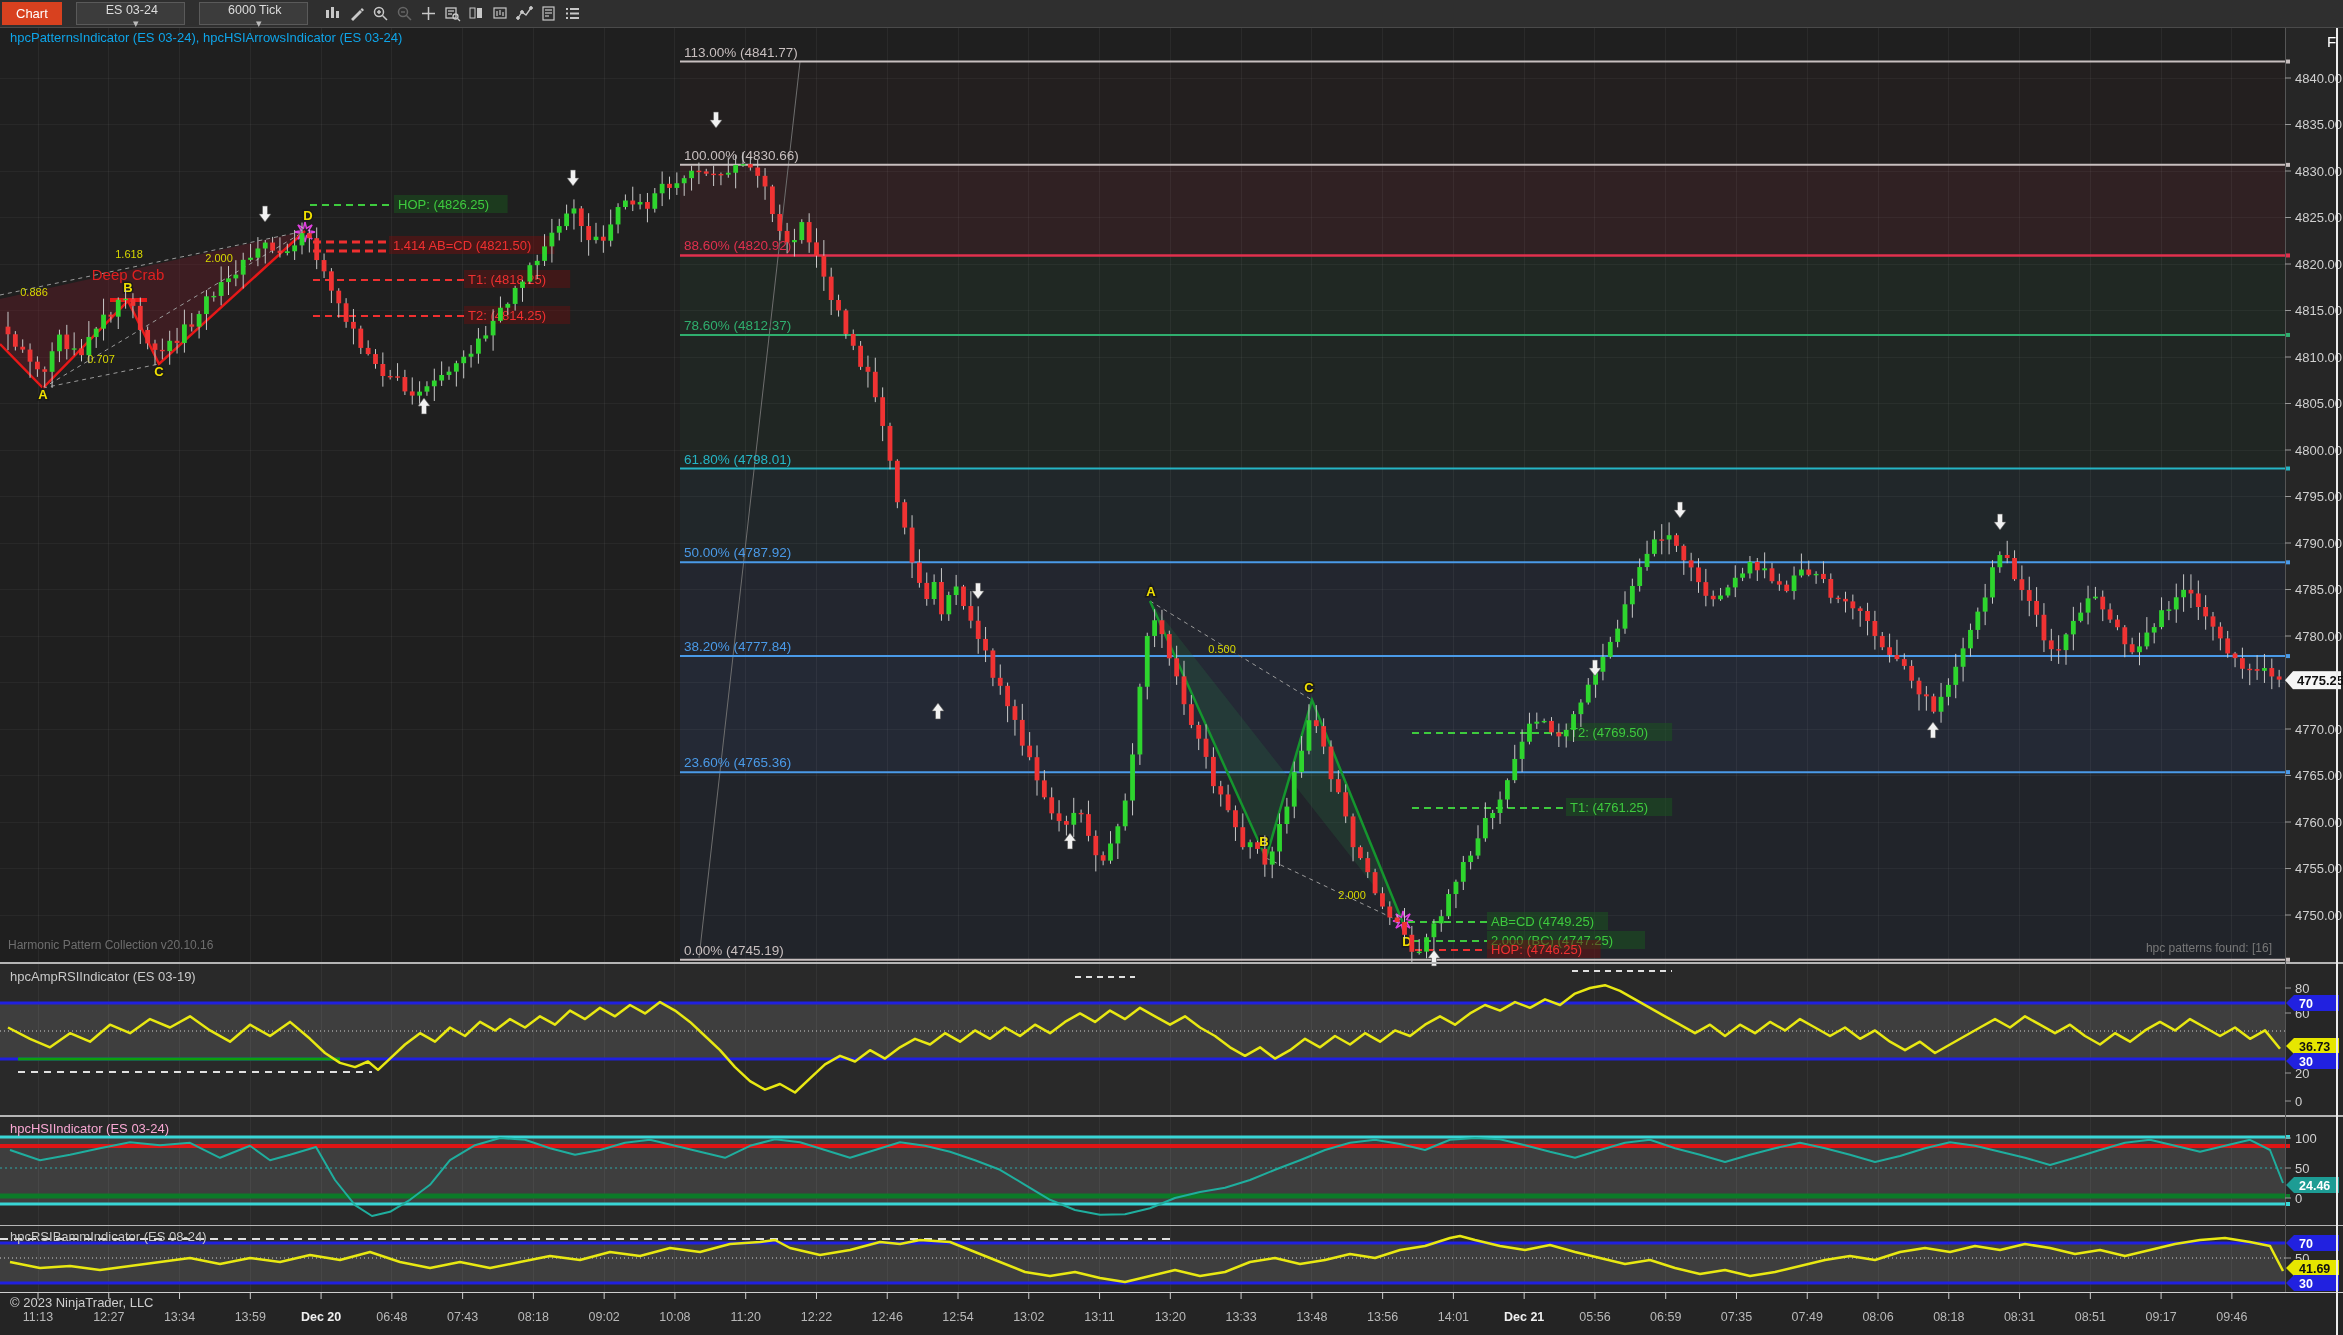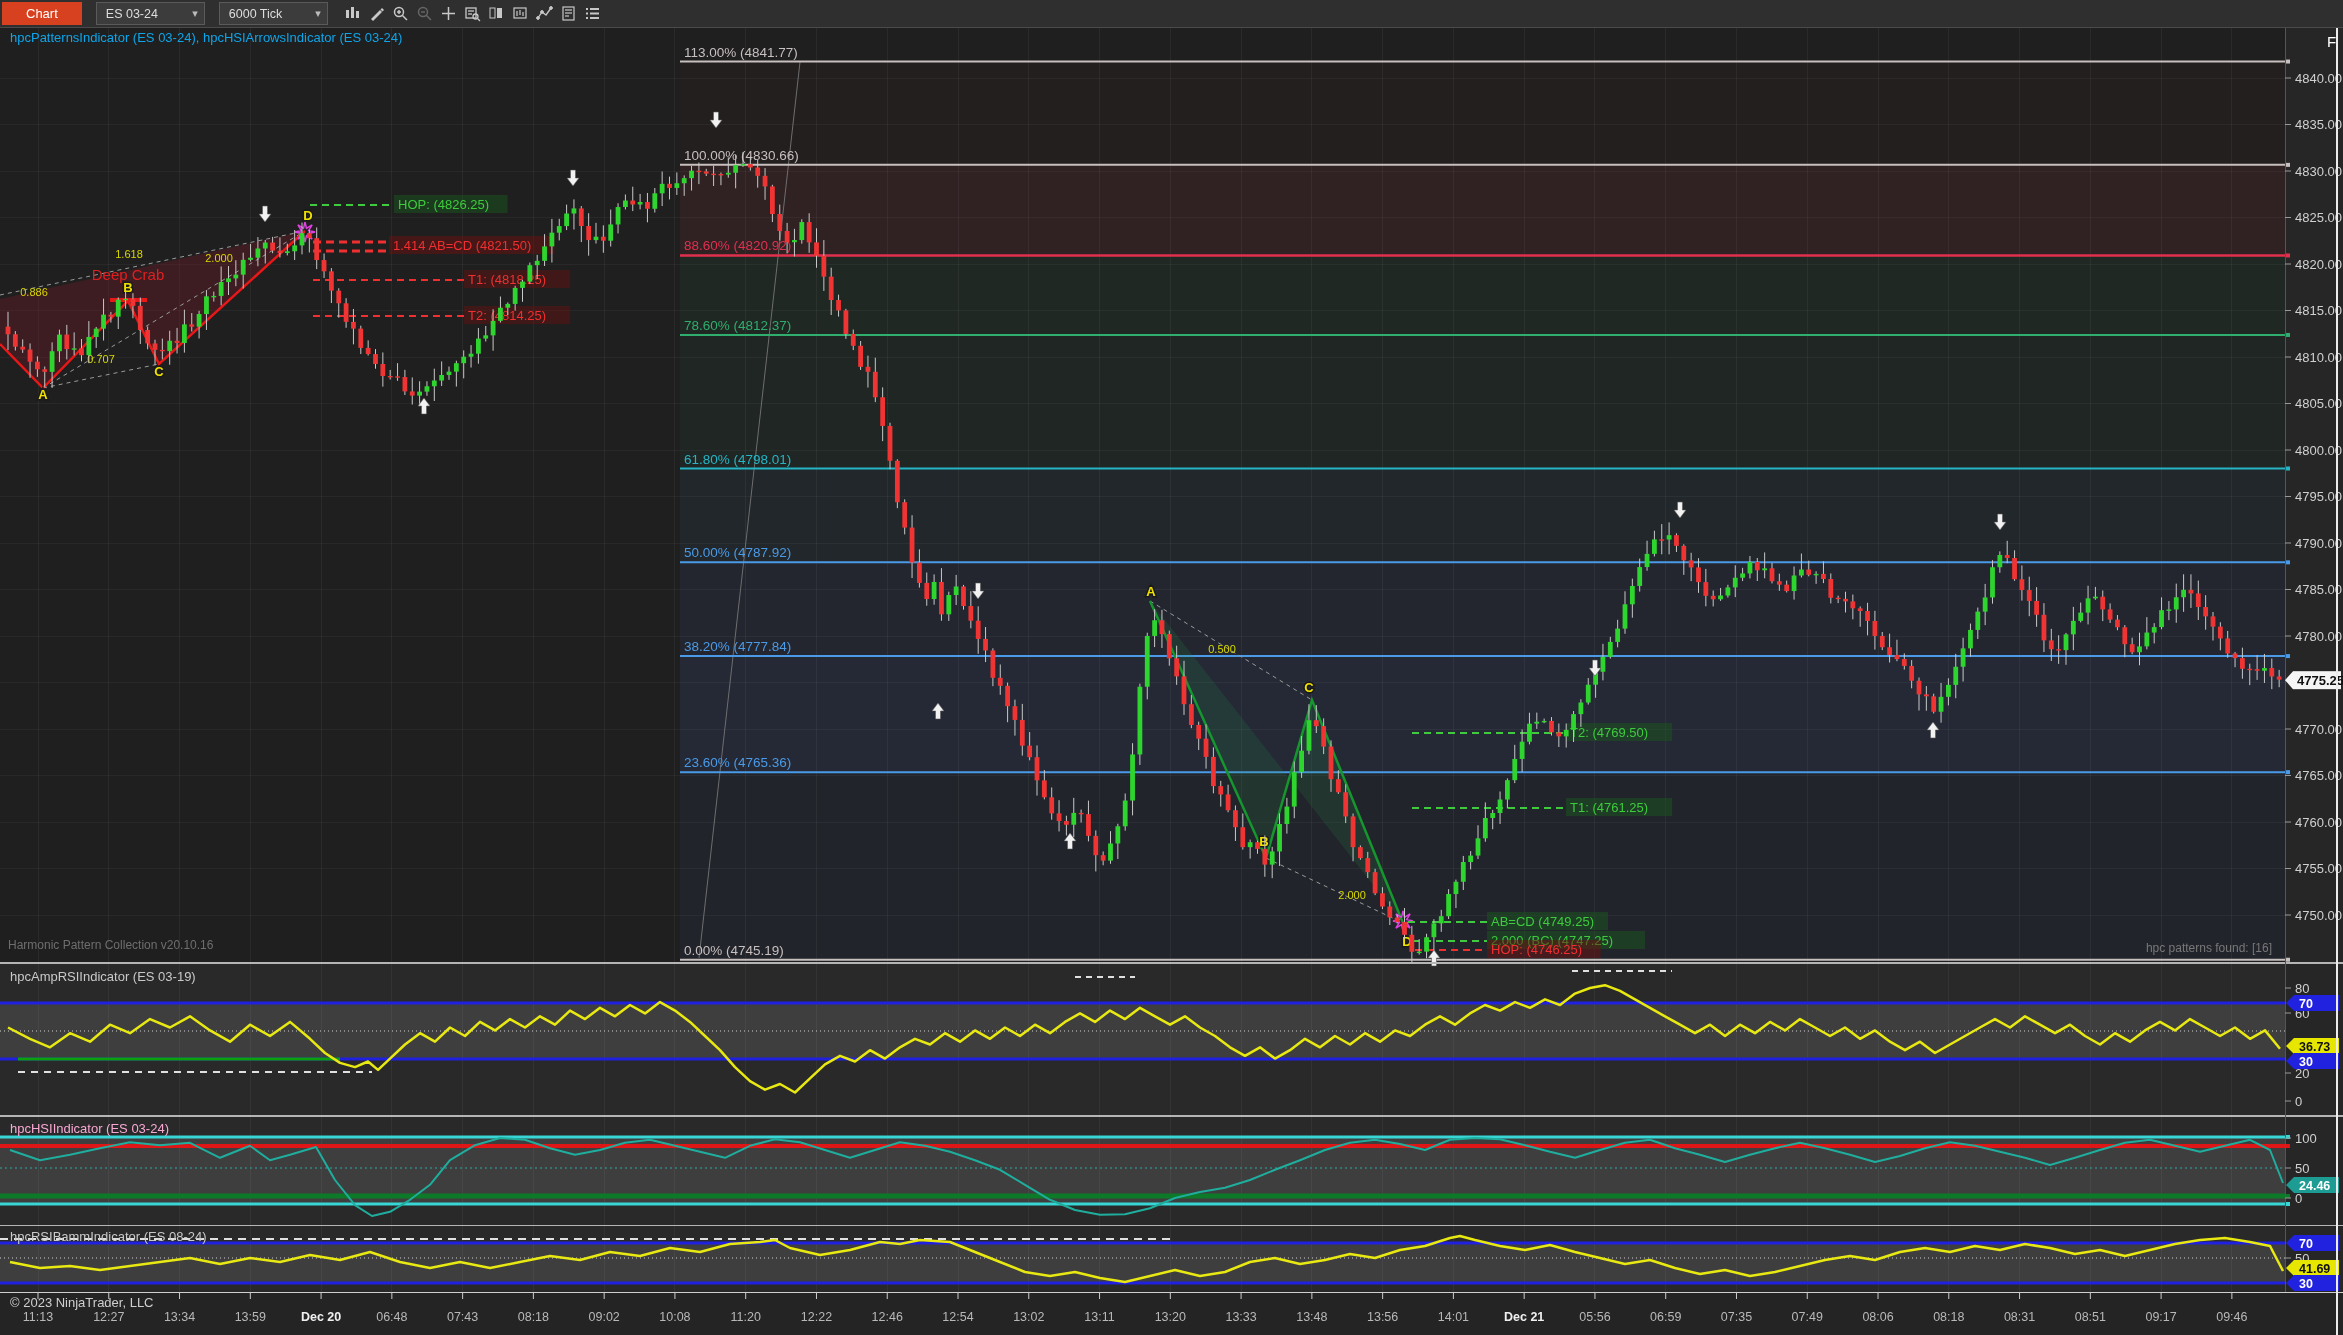--- a/index.html
+++ b/index.html
@@ -1,23 +1,23 @@
 <!DOCTYPE html>
 <html><head>
 <meta charset="utf-8">
 <style>
   html,body{margin:0;padding:0;background:#111;}
   #app{position:relative;width:2343px;height:1335px;background:#1e1e1e;overflow:hidden;
        font-family:"Liberation Sans",sans-serif;-webkit-font-smoothing:antialiased;}
   .toolbar{position:absolute;left:0;top:0;width:2343px;height:27px;background:#2f2f2f;
            border-bottom:1px solid #4a4a4a;display:flex;align-items:center;gap:6px;}
-  .chart-tab{height:23px;margin:2px 0 2px 2px;padding:0 24px;background:#d8411f;color:#fff;
+  .chart-tab{height:23px;margin:2px 0 2px 2px;padding:0 14px;background:#d8411f;color:#fff;
              font-size:13px;display:flex;align-items:center;}
   .dd{height:21px;margin-left:8px;padding:0 6px 0 9px;background:#3c3c3c;border:1px solid #5a5a5a;
-      color:#ddd;font-size:12.5px;display:flex;align-items:center;width:92px;justify-content:space-between;}
+      color:#ddd;font-size:12.5px;display:flex;align-items:center;width:92px;justify-content:space-between;flex-direction:column;}
   .dd .chev{color:#bbb;font-size:11px;margin-left:8px;}
   .icons{display:flex;align-items:center;gap:7px;margin-left:10px;}
   .icons span{display:inline-flex;width:17px;height:17px;}
   .ovl{position:absolute;white-space:nowrap;pointer-events:none;}
   #chart-svg{position:absolute;left:0;top:0;}
 </style>
 </head>
 <body>
 
 <div id="app">

